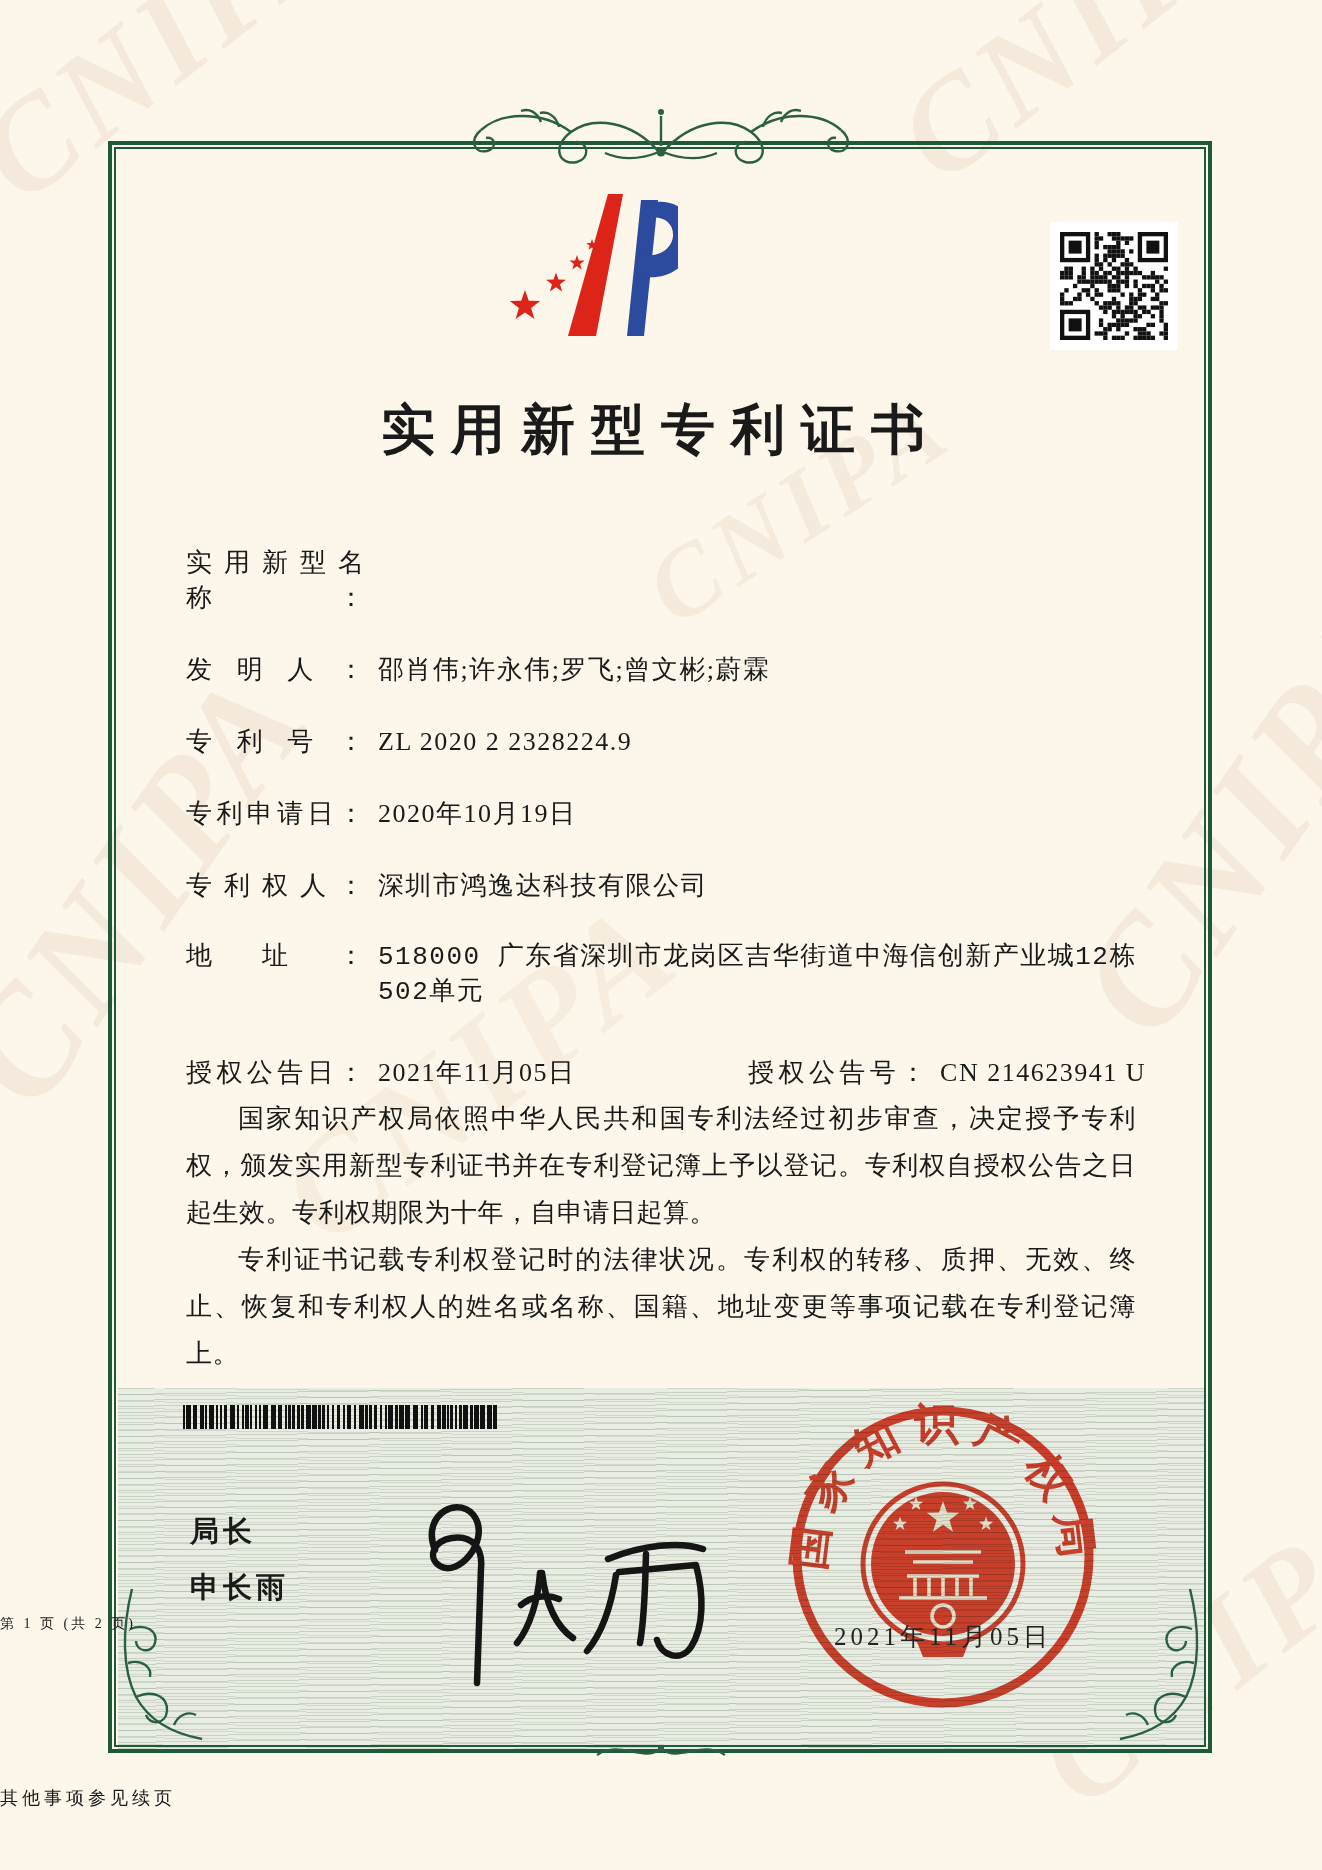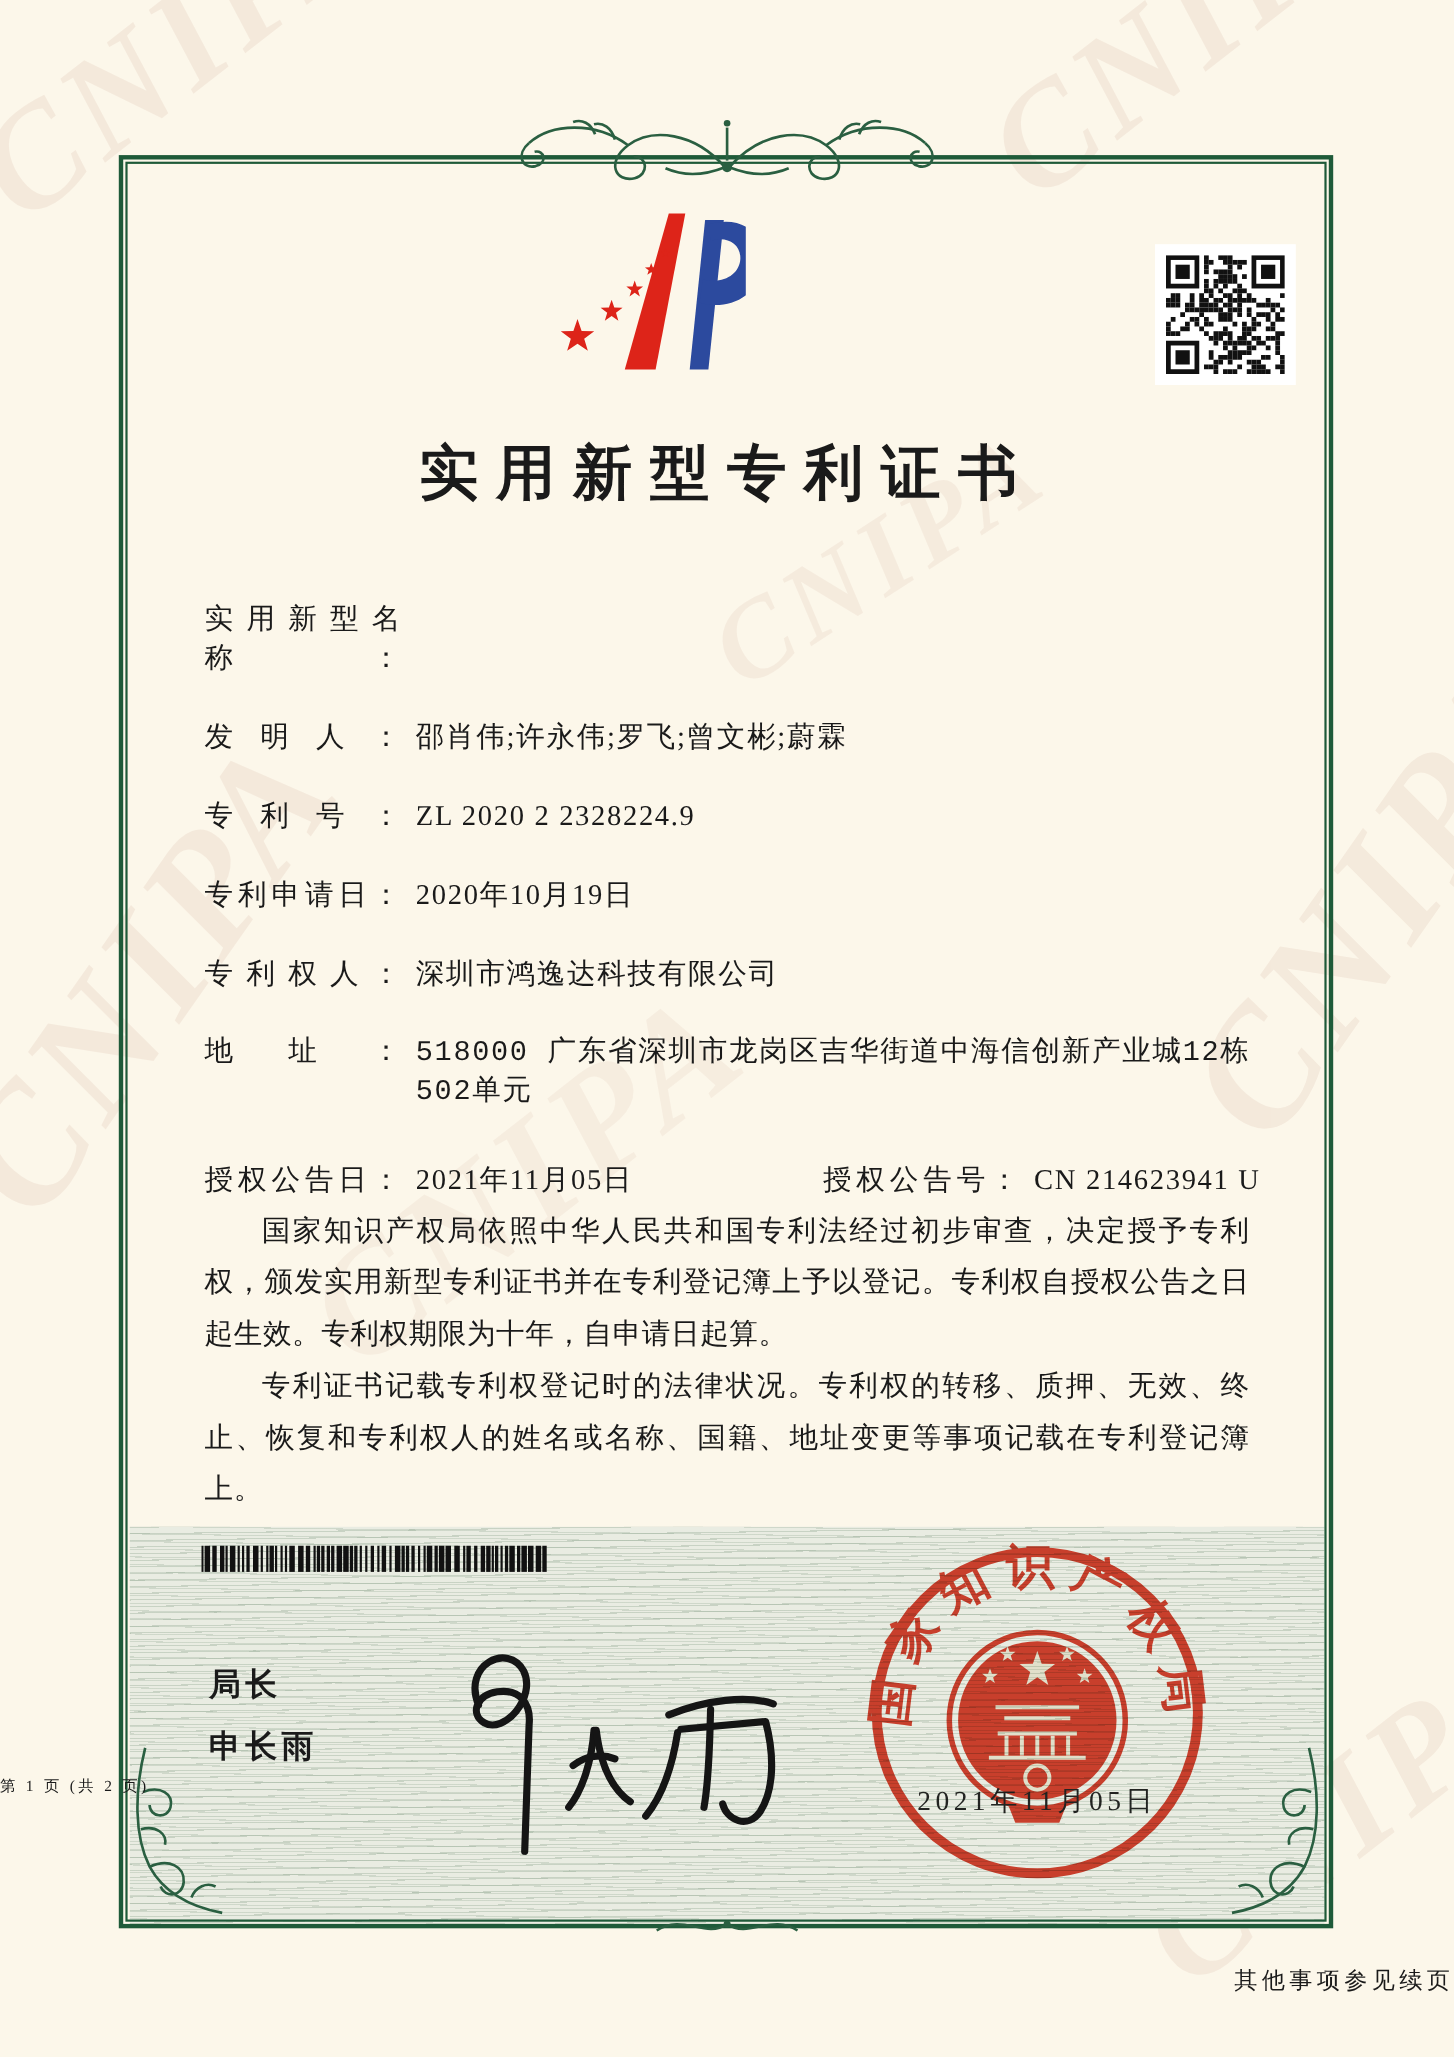--- a/index.html
+++ b/index.html
@@ -80,22 +80,22 @@
   }
   .chief.t1{top:1512px;}
   .chief.t2{top:1568px;}
   .sign{position:absolute;z-index:7;left:380px;top:1455px;}
   .seal{position:absolute;z-index:7;left:788px;top:1402px;mix-blend-mode:multiply;opacity:.95;}
   .pageinfo{
     position:absolute;z-index:6;left:0;top:1615px;width:100%;
     font-size:14px;letter-spacing:3px;
   }
   .contnote{
-    position:absolute;z-index:6;left:0;top:1786px;width:100%;text-align:right;
-    font-size:21px;letter-spacing:4px;
+    position:absolute;z-index:6;left:0;top:1786px;width:100%;text-align:left;
+    font-size:18px;letter-spacing:4px;
   }
 </style>
 </head>
 <body>
 
 <svg width="0" height="0" style="position:absolute">
   <defs>
     <polygon id="star5" points="0,-10 2.35,-3.24 9.51,-3.09 3.80,1.24 5.88,8.09 0,4 -5.88,8.09 -3.80,1.24 -9.51,-3.09 -2.35,-3.24"></polygon>
     <path id="sealArc" d="M44.1,195.4 A118,118 0 1 1 265.9,195.4" fill="none"></path>
     <g id="corner-vine" fill="none" stroke="#2a5f41" stroke-width="2.4">

